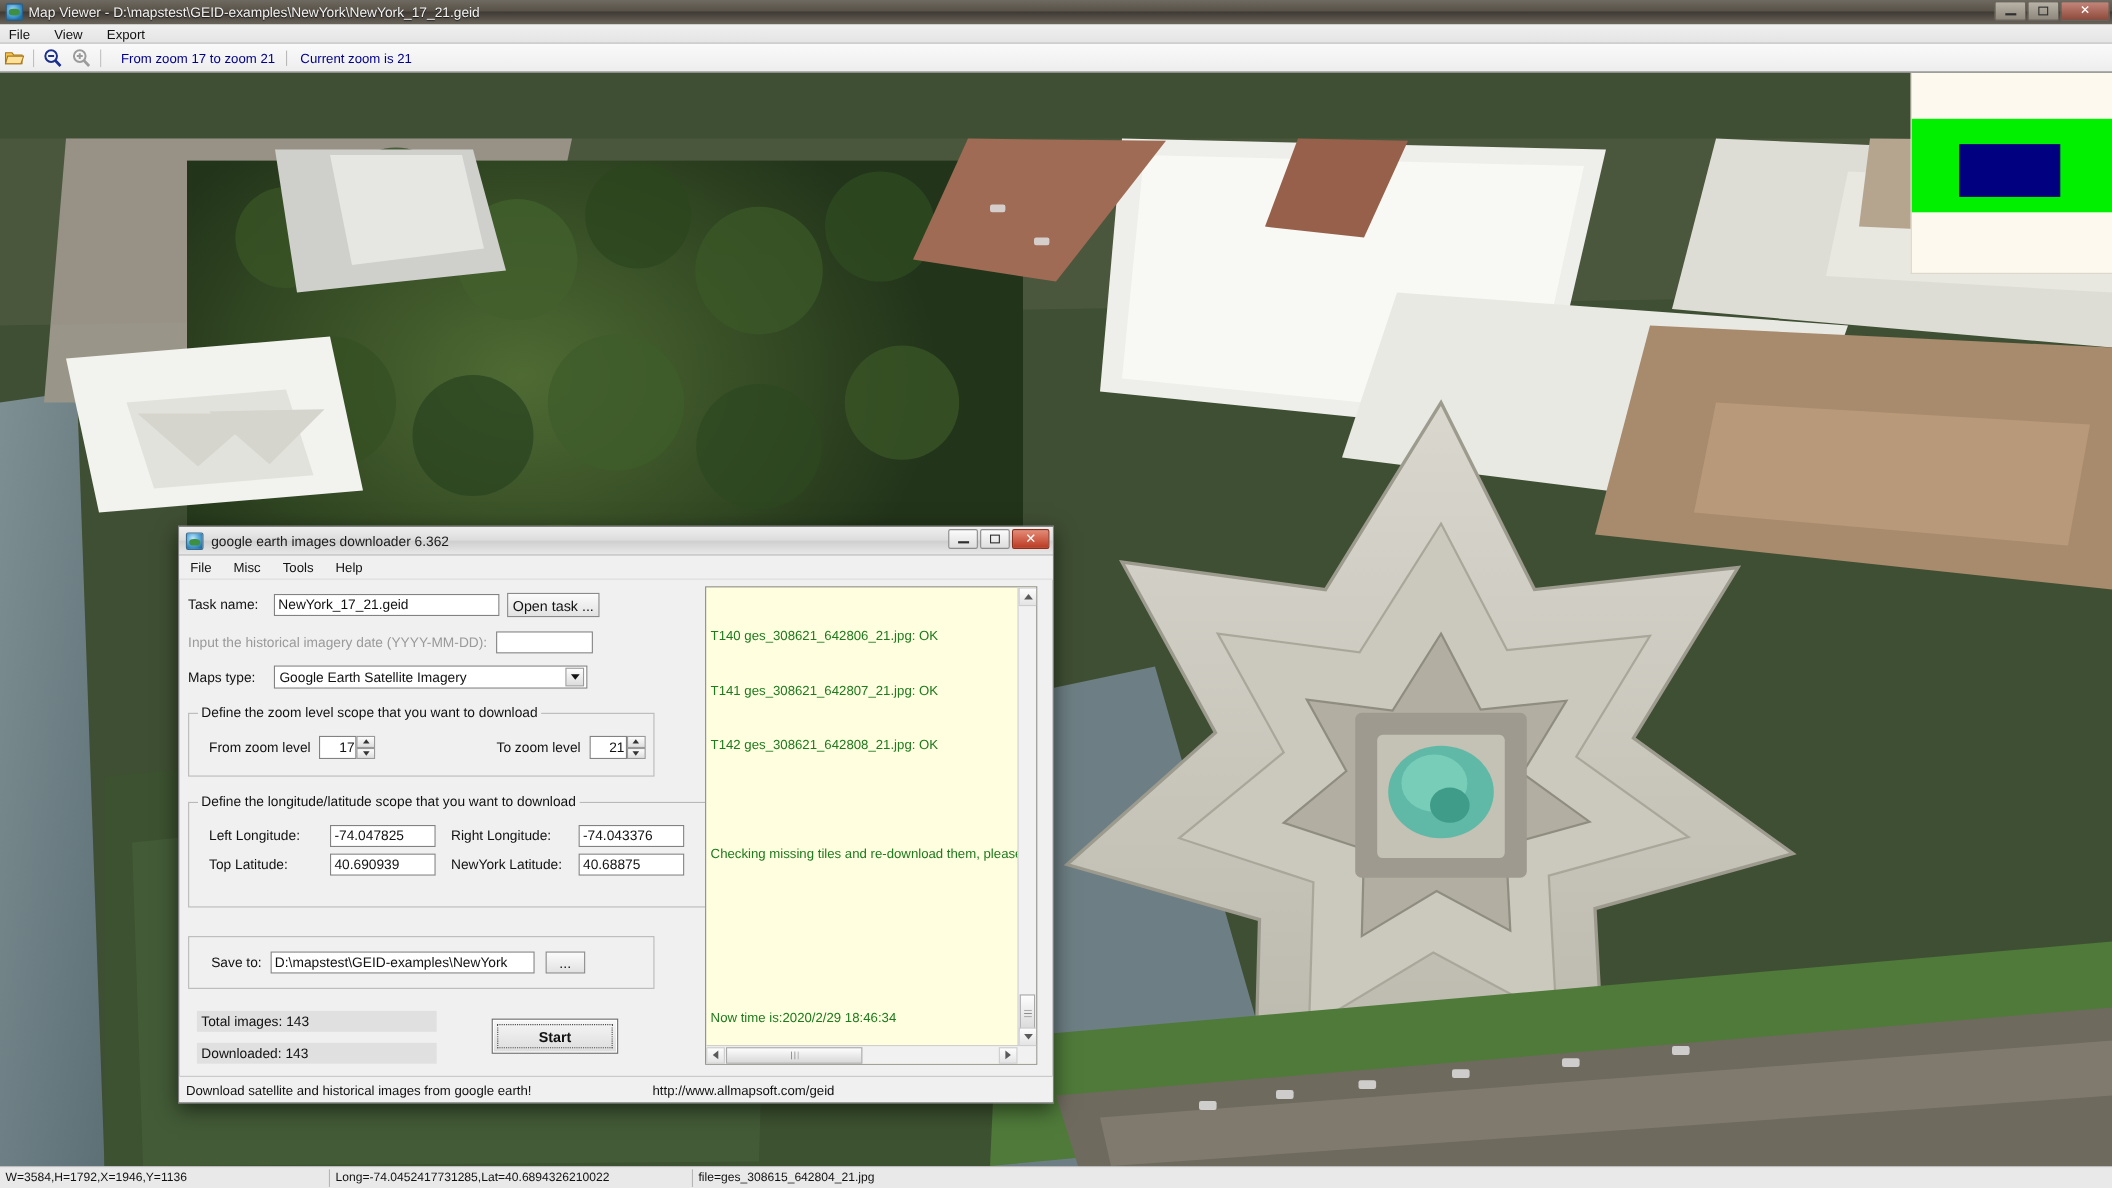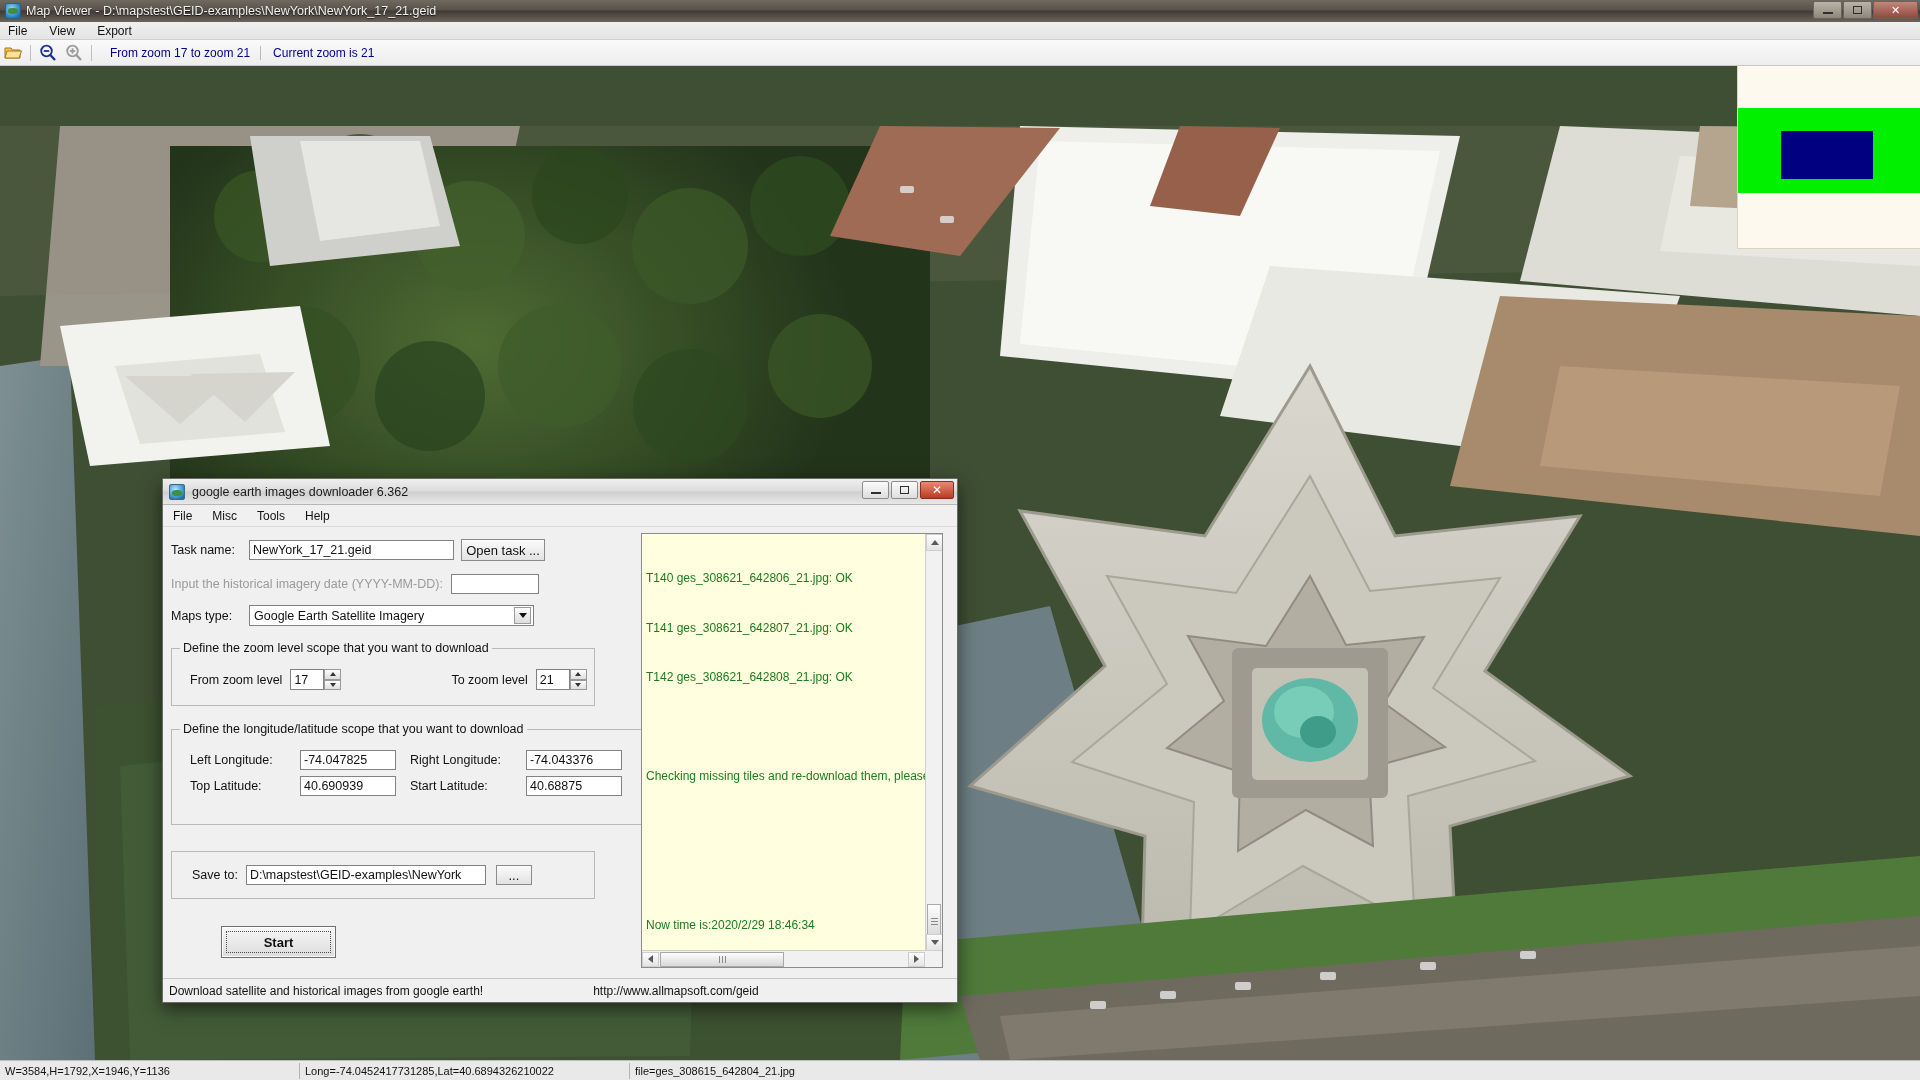--- a/index.html
+++ b/index.html
@@ -156,21 +156,21 @@
 
   .group{
     border:1px solid #b9b9b9;position:relative;box-sizing:border-box;
   }
   .group > .gtitle{
     position:absolute;top:-8px;left:8px;background:#f0f0f0;padding:0 3px;
     font-size:12.5px;color:#111;white-space:nowrap;
   }
 
   .spin{display:flex;align-items:stretch;}
-  .spin .sv{border:1px solid #828282;background:#fff;width:34px;height:21px;font-size:12.5px;color:#111;display:flex;align-items:center;padding-left:3px;box-sizing:border-box;}
+  .spin .sv{border:1px solid #828282;background:#fff;width:34px;height:21px;font-size:12.5px;color:#111;display:flex;align-items:center;padding-left:17px;box-sizing:border-box;}
   .spin .sbtns{display:flex;flex-direction:column;width:17px;height:21px;}
   .spin .sb{flex:1;border:1px solid #9a9a9a;background:linear-gradient(to bottom,#fdfdfd,#dedede);display:flex;align-items:center;justify-content:center;box-sizing:border-box;}
   .tri-u{width:0;height:0;border-left:3px solid transparent;border-right:3px solid transparent;border-bottom:4px solid #333;}
   .tri-d{width:0;height:0;border-left:3px solid transparent;border-right:3px solid transparent;border-top:4px solid #333;}
 
   .counter{background:#e0e0e0;height:19px;display:flex;align-items:center;padding-left:4px;font-size:12.5px;color:#111;box-sizing:border-box;}
 
   .startbtn{
     border:1px solid #6e6e6e;
     background:linear-gradient(to bottom,#f7f7f7,#dcdcdc);
@@ -455,34 +455,38 @@
           <div class="gtitle">Define the longitude/latitude scope that you want to download</div>
           <div style="display:flex;align-items:center;padding:20px 0 0 18px;">
             <div class="lbl" style="width:110px">Left Longitude:</div>
             <div class="tinput" style="width:96px">-74.047825</div>
             <div class="lbl" style="width:116px;margin-left:14px">Right Longitude:</div>
             <div class="tinput" style="width:96px">-74.043376</div>
           </div>
           <div style="display:flex;align-items:center;padding:6px 0 0 18px;">
             <div class="lbl" style="width:110px">Top Latitude:</div>
             <div class="tinput" style="width:96px">40.690939</div>
-            <div class="lbl" style="width:116px;margin-left:14px">Start Latitude:</div>
+            <div class="lbl" style="width:116px;margin-left:14px">NewYork Latitude:</div>
             <div class="tinput" style="width:96px">40.68875</div>
           </div>
         </div>
 
         <div class="group" style="margin-top:26px;width:424px;height:48px;">
           <div style="display:flex;align-items:center;padding:13px 0 0 20px;">
             <div class="lbl">Save to:</div>
             <div class="tinput" style="width:240px;margin-left:8px">D:\mapstest\GEID-examples\NewYork</div>
             <div class="btn" style="width:36px;height:20px;margin-left:10px">...</div>
           </div>
         </div>
 
         <div style="display:flex;align-items:flex-start;margin-top:20px;">
+          <div style="width:218px;margin-left:8px;">
+            <div class="counter">Total images: 143</div>
+            <div class="counter" style="margin-top:10px">Downloaded: 143</div>
+          </div>
           <div class="startbtn" style="width:115px;height:32px;margin-left:50px;margin-top:7px;">
             <div class="inner">Start</div>
           </div>
         </div>
       </div>
 
       <div class="logpane">
         <div style="flex:1;position:relative;overflow:hidden;">
           <div class="logtext">
             <div class="logline">T140 ges_308621_642806_21.jpg:  OK</div>

